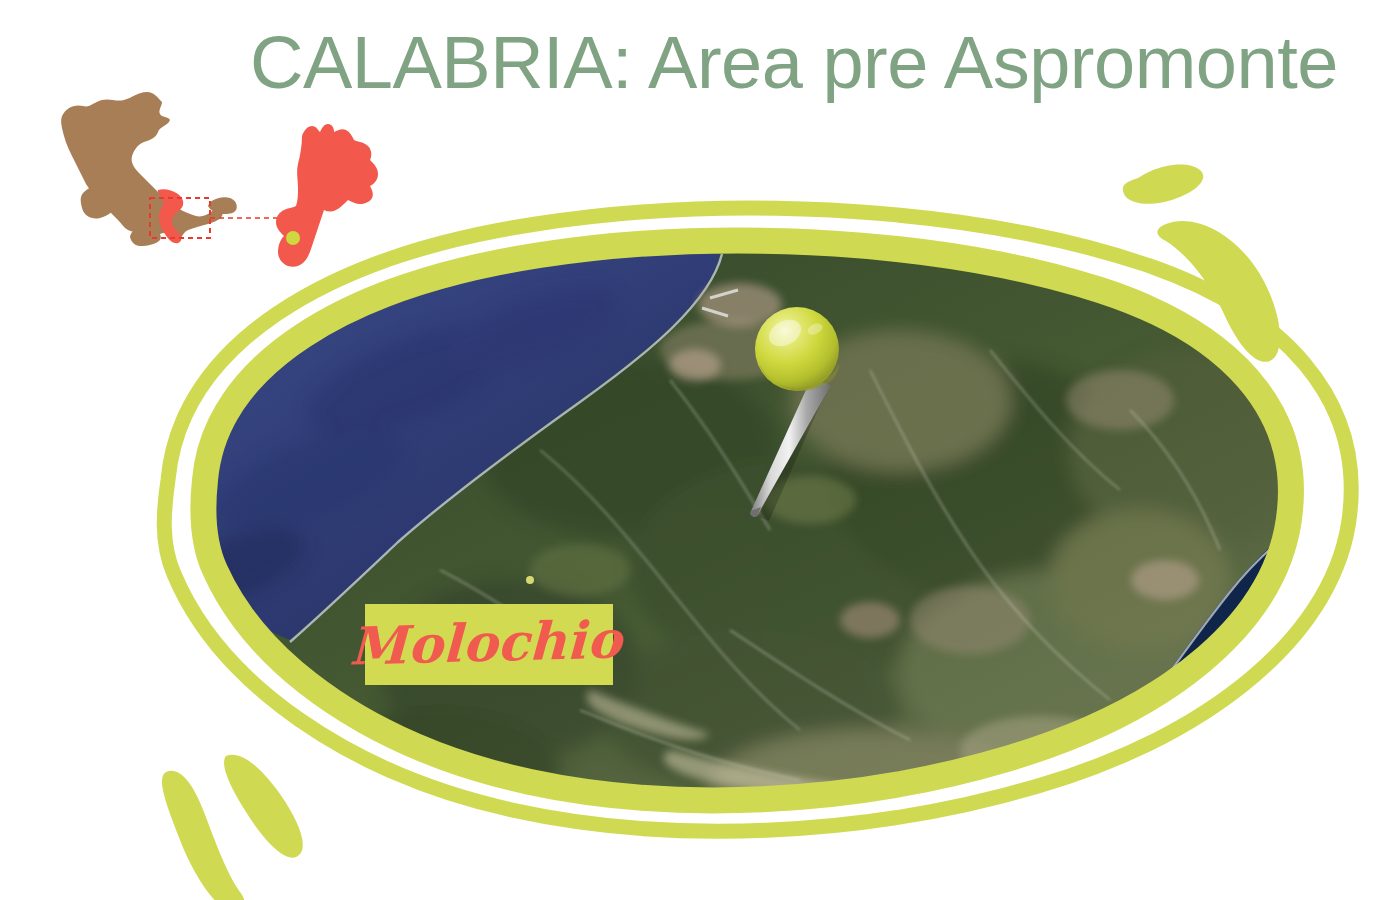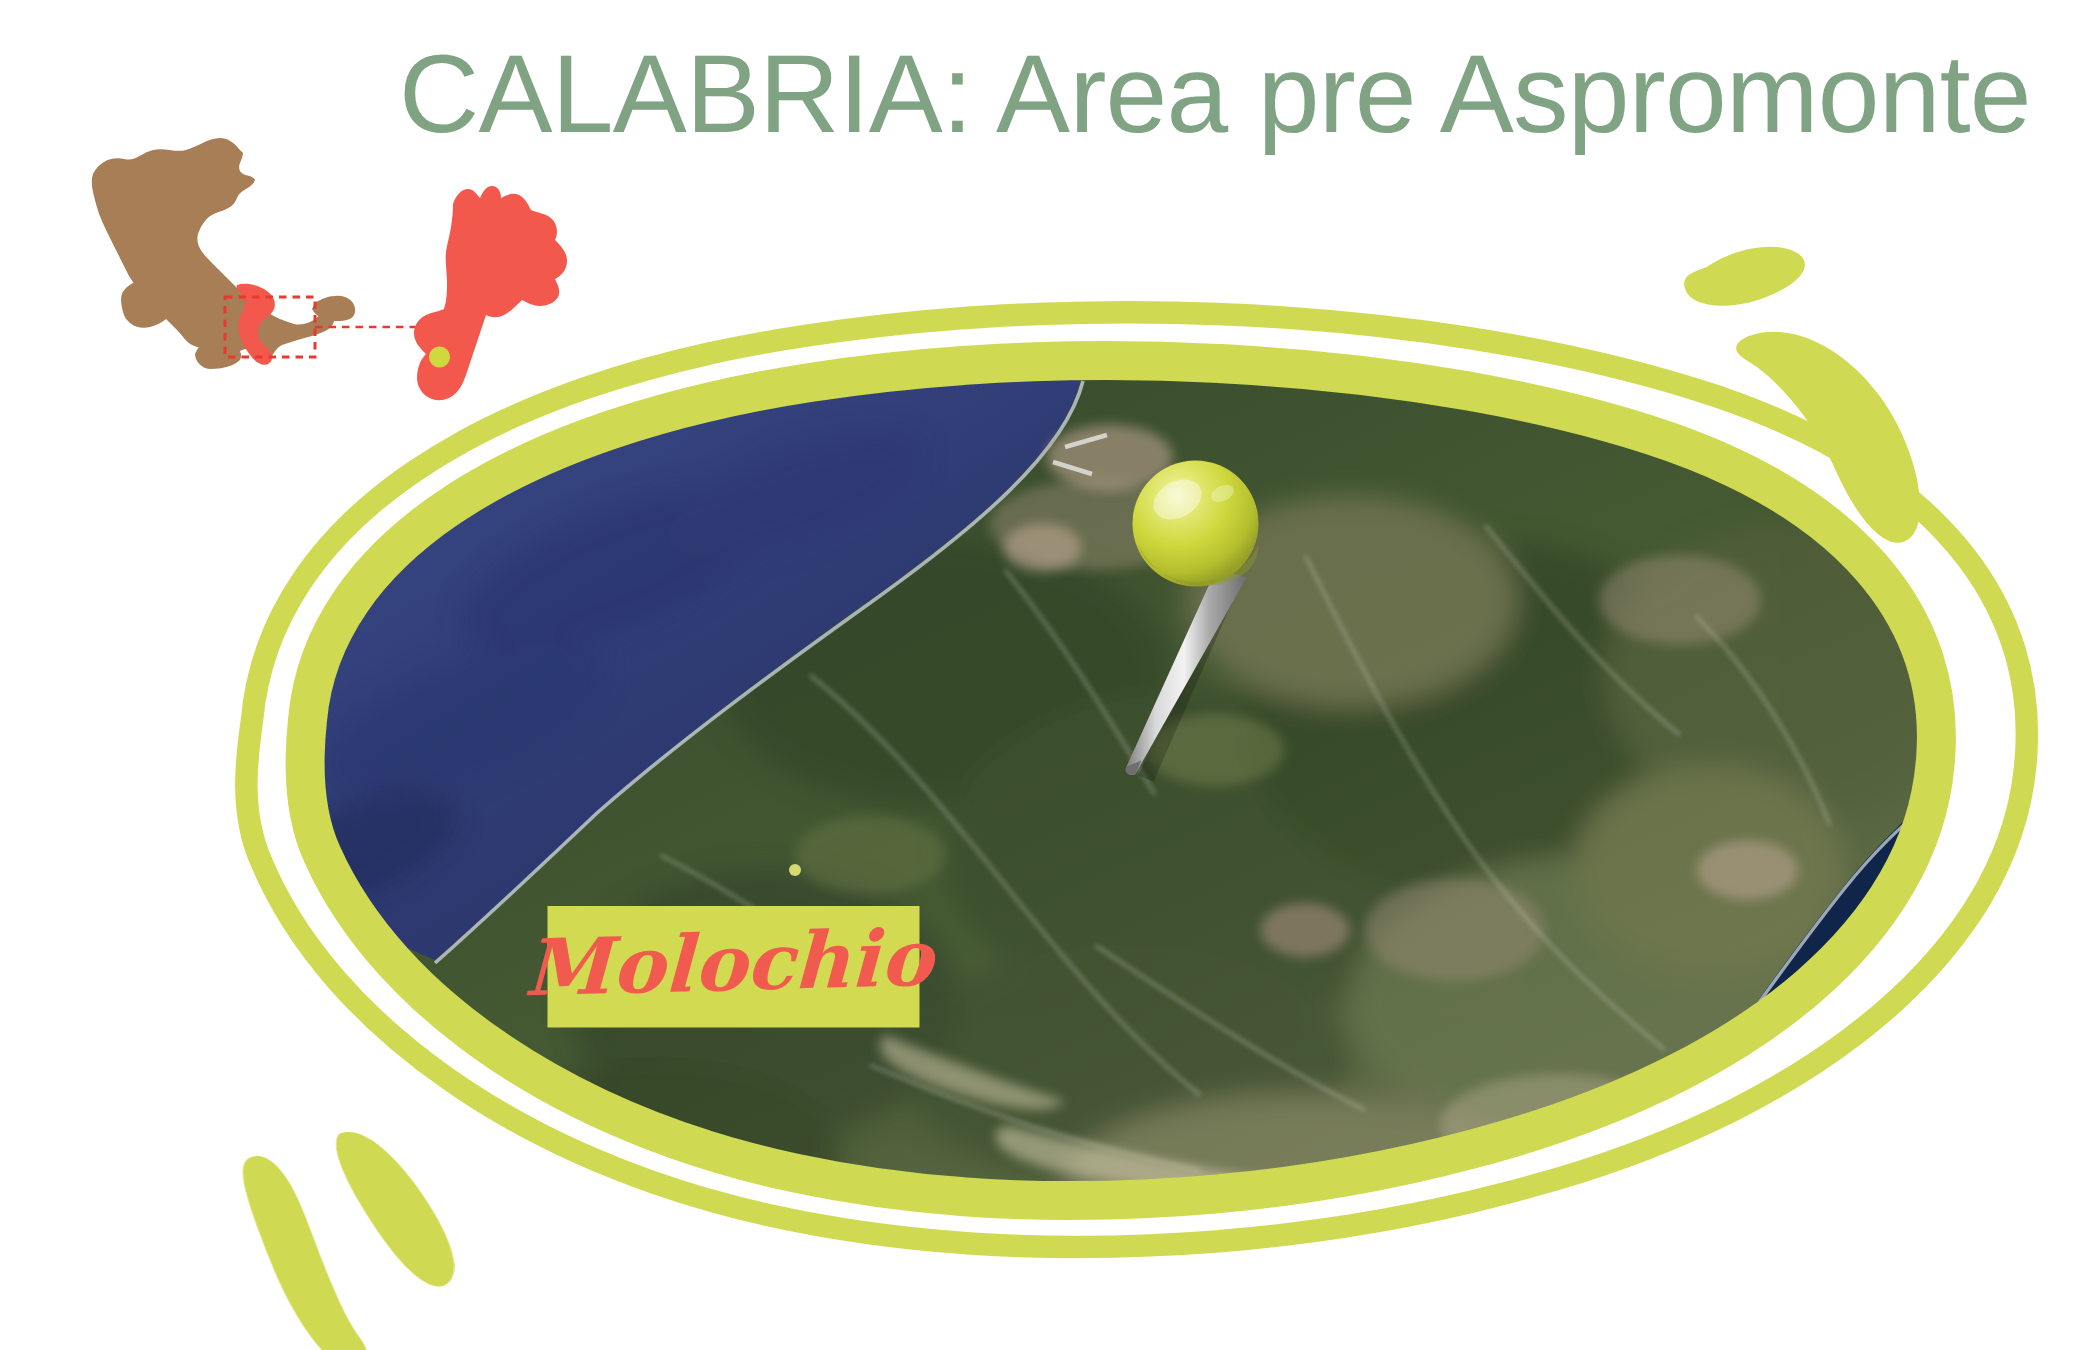--- a/index.html
+++ b/index.html
@@ -18,21 +18,20 @@
     position:absolute;
     left:250px; top:26px;
     width:1110px;
     font-size:74px;
     line-height:1.0;
     font-weight:400;
     color:#7fa383;
     letter-spacing:-0.5px;
     white-space:nowrap;
     font-family:"Liberation Sans","DejaVu Sans",sans-serif;
-    margin-left:16px;
   }
 
   
   #inset-wrap{position:absolute;left:50px;top:80px;width:340px;height:230px;}
 
   
   #oval-wrap{
     position:absolute;
     left:110px; top:150px;
     width:1230px; height:720px;

